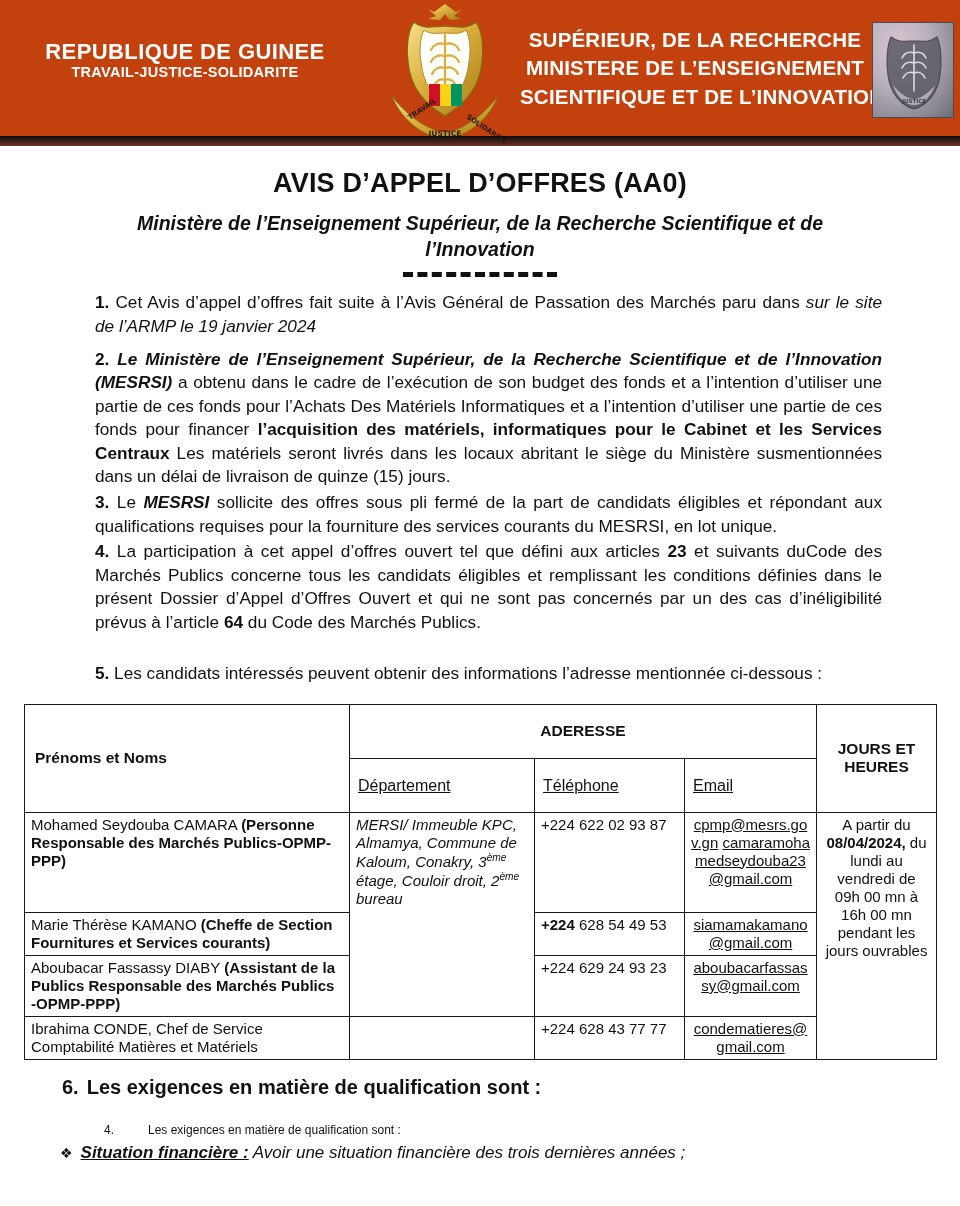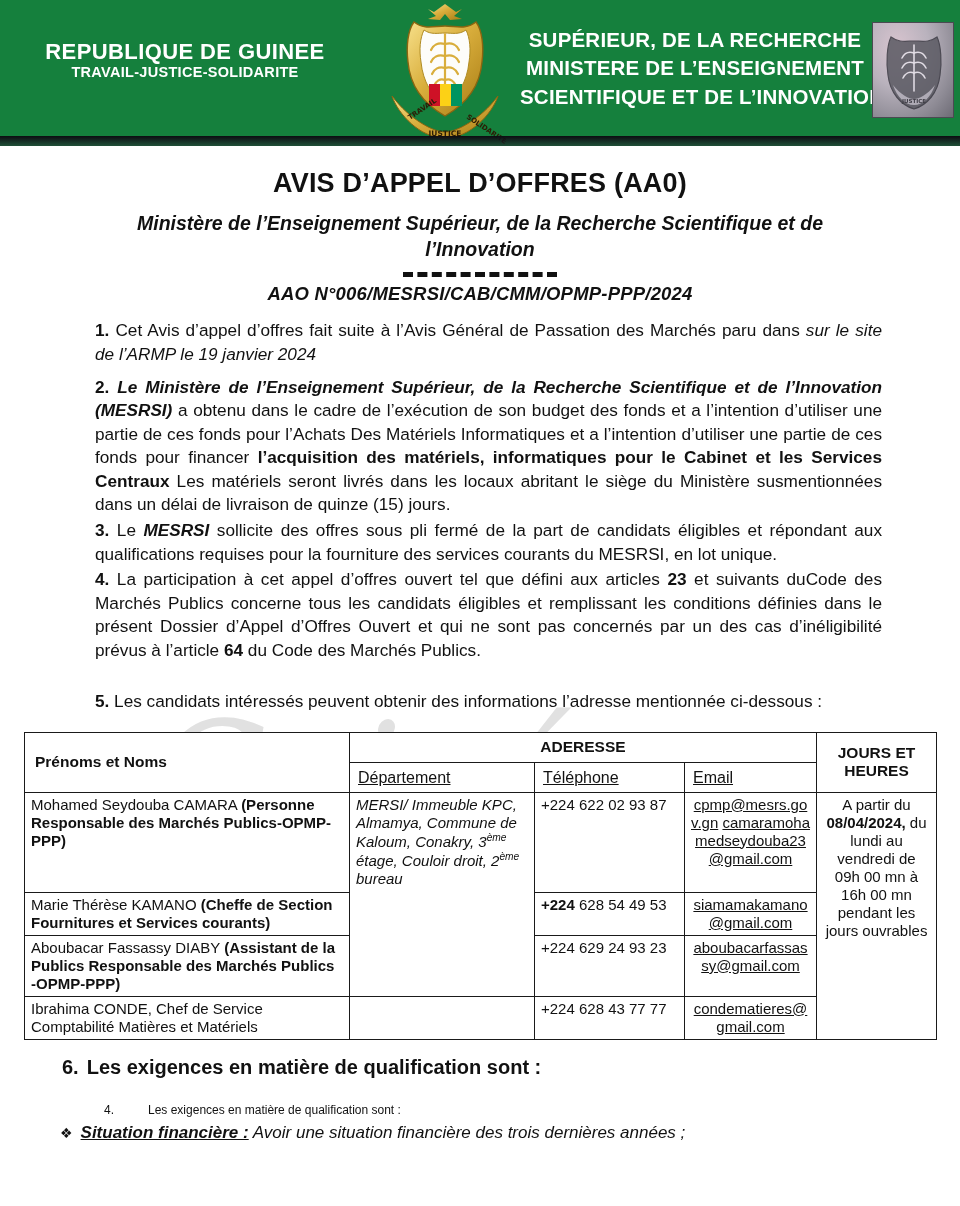--- a/index.html
+++ b/index.html
@@ -15,21 +15,21 @@
     color: #111111;
     position: relative;
     overflow: hidden;
   }
 
   
   .header-band {
     position: relative;
     width: 960px;
     height: 146px;
-    background: #15803d;
+    background: #c2410c;
     overflow: hidden;
   }
   .header-band::after {
     content: "";
     position: absolute;
     left: 0; right: 0; bottom: 0;
     height: 10px;
     background: linear-gradient(to bottom, rgba(12,12,18,1), rgba(40,40,50,0.55));
   }
 
@@ -191,21 +191,21 @@
     padding: 3px 6px;
     vertical-align: top;
     font-size: 15px;
     line-height: 1.2;
   }
   table.contacts thead th {
     text-align: center;
     font-weight: bold;
     font-size: 15.5px;
     vertical-align: middle;
-    padding: 5px 4px;
+    padding: 17px 4px;
   }
   th.col-names {
     text-align: left !important;
     padding-left: 10px !important;
   }
   th.sub-head {
     text-align: left !important;
     font-weight: normal !important;
     font-size: 16px !important;
     padding-left: 8px !important;
@@ -351,21 +351,20 @@
 
 <div class="page">
 
   <div class="watermark">Guinée</div>
 
   <div class="content">
 
     <div class="doc-title">AVIS D’APPEL D’OFFRES (AA0)</div>
     <div class="doc-subtitle">Ministère de l’Enseignement Supérieur, de la Recherche Scientifique et de l’Innovation</div>
     <div class="dash-rule"></div>
-    <div class="doc-ref">AAO N°006/MESRSI/CAB/CMM/OPMP-PPP/2024</div>
 
     <div class="body-text">
 
       <p class="para">
         <span class="num">1.</span><span> Cet Avis d’appel d’offres fait suite à l’Avis Général de Passation des Marchés paru dans </span><span class="ital">sur le site de l’ARMP le 19 janvier 2024</span>
       </p>
 
       <p class="para">
         <span class="num">2.</span><span class="bi"> Le Ministère de l’Enseignement Supérieur, de la Recherche Scientifique et de l’Innovation (MESRSI)</span><span> a obtenu dans le cadre de l’exécution de son budget des fonds et a l’intention d’utiliser une partie de ces fonds pour l’Achats Des Matériels Informatiques et a l’intention d’utiliser une partie de ces fonds pour financer </span><span class="b">l’acquisition des matériels, informatiques pour le Cabinet et les Services Centraux</span><span> Les matériels seront livrés dans les locaux abritant le siège du Ministère susmentionnées dans un délai de livraison de quinze (15) jours.</span>
       </p>

